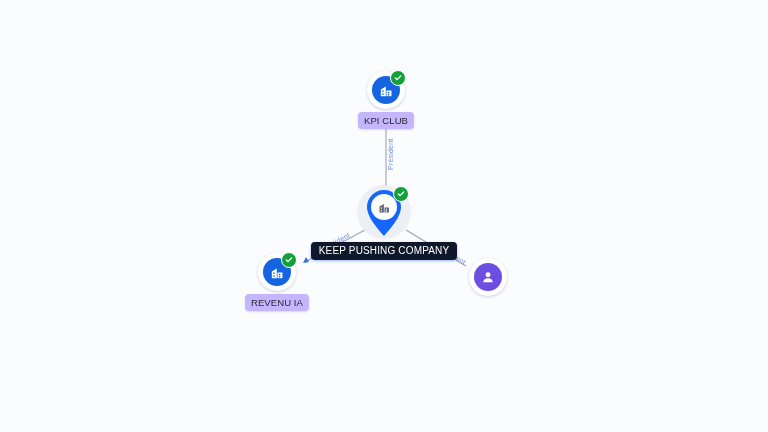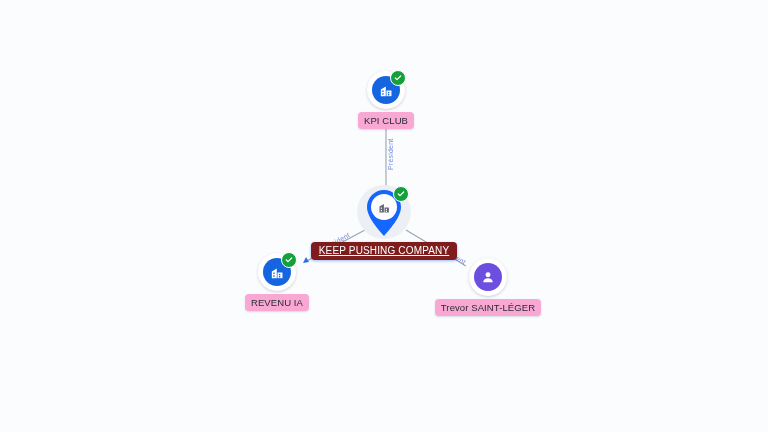--- a/index.html
+++ b/index.html
@@ -118,40 +118,39 @@
     border: 1.6px solid #ffffff;
     display: flex;
     align-items: center;
     justify-content: center;
     z-index: 4;
   }
 
   
   .node-label {
     margin-top: 3px;
-    background: #f9a8d4;
+    background: #c4b5fd;
     color: #262b33;
     font-size: 9.5px;
     line-height: 13px;
     padding: 2px 6px;
     border-radius: 4px;
     white-space: nowrap;
     box-shadow: 0 1px 2px rgba(30, 50, 90, 0.17);
     letter-spacing: 0.1px;
   }
   .node-label.primary {
-    background: #7f1d1d;
+    background: #0f172a;
     color: #ffffff;
     font-size: 10px;
     line-height: 14px;
     padding: 2px 8px;
     border-radius: 4px;
     box-shadow: 0 1px 3px rgba(21, 101, 255, 0.45);
     letter-spacing: 0.15px;
-    text-decoration: underline;
   }
 
   
   .edge-label {
     position: absolute;
     color: #5577dd;
     font-size: 7px;
     line-height: 8px;
     white-space: nowrap;
     letter-spacing: 0.2px;
@@ -257,16 +256,15 @@
 
   <div class="node" style="left:428px; top:258px; width:120px;">
     <div class="avatar-ring">
       <div class="avatar-disc person">
         <svg width="16" height="16" viewBox="0 0 24 24">
           <circle cx="12" cy="8.6" r="3.7" fill="#ffffff"></circle>
           <path d="M4.8 20c0-4 3.3-6.3 7.2-6.3s7.2 2.3 7.2 6.3z" fill="#ffffff"></path>
         </svg>
       </div>
     </div>
-    <div class="node-label">Trevor SAINT-LÉGER</div>
   </div>
 
 </div>
 
 </body></html>

